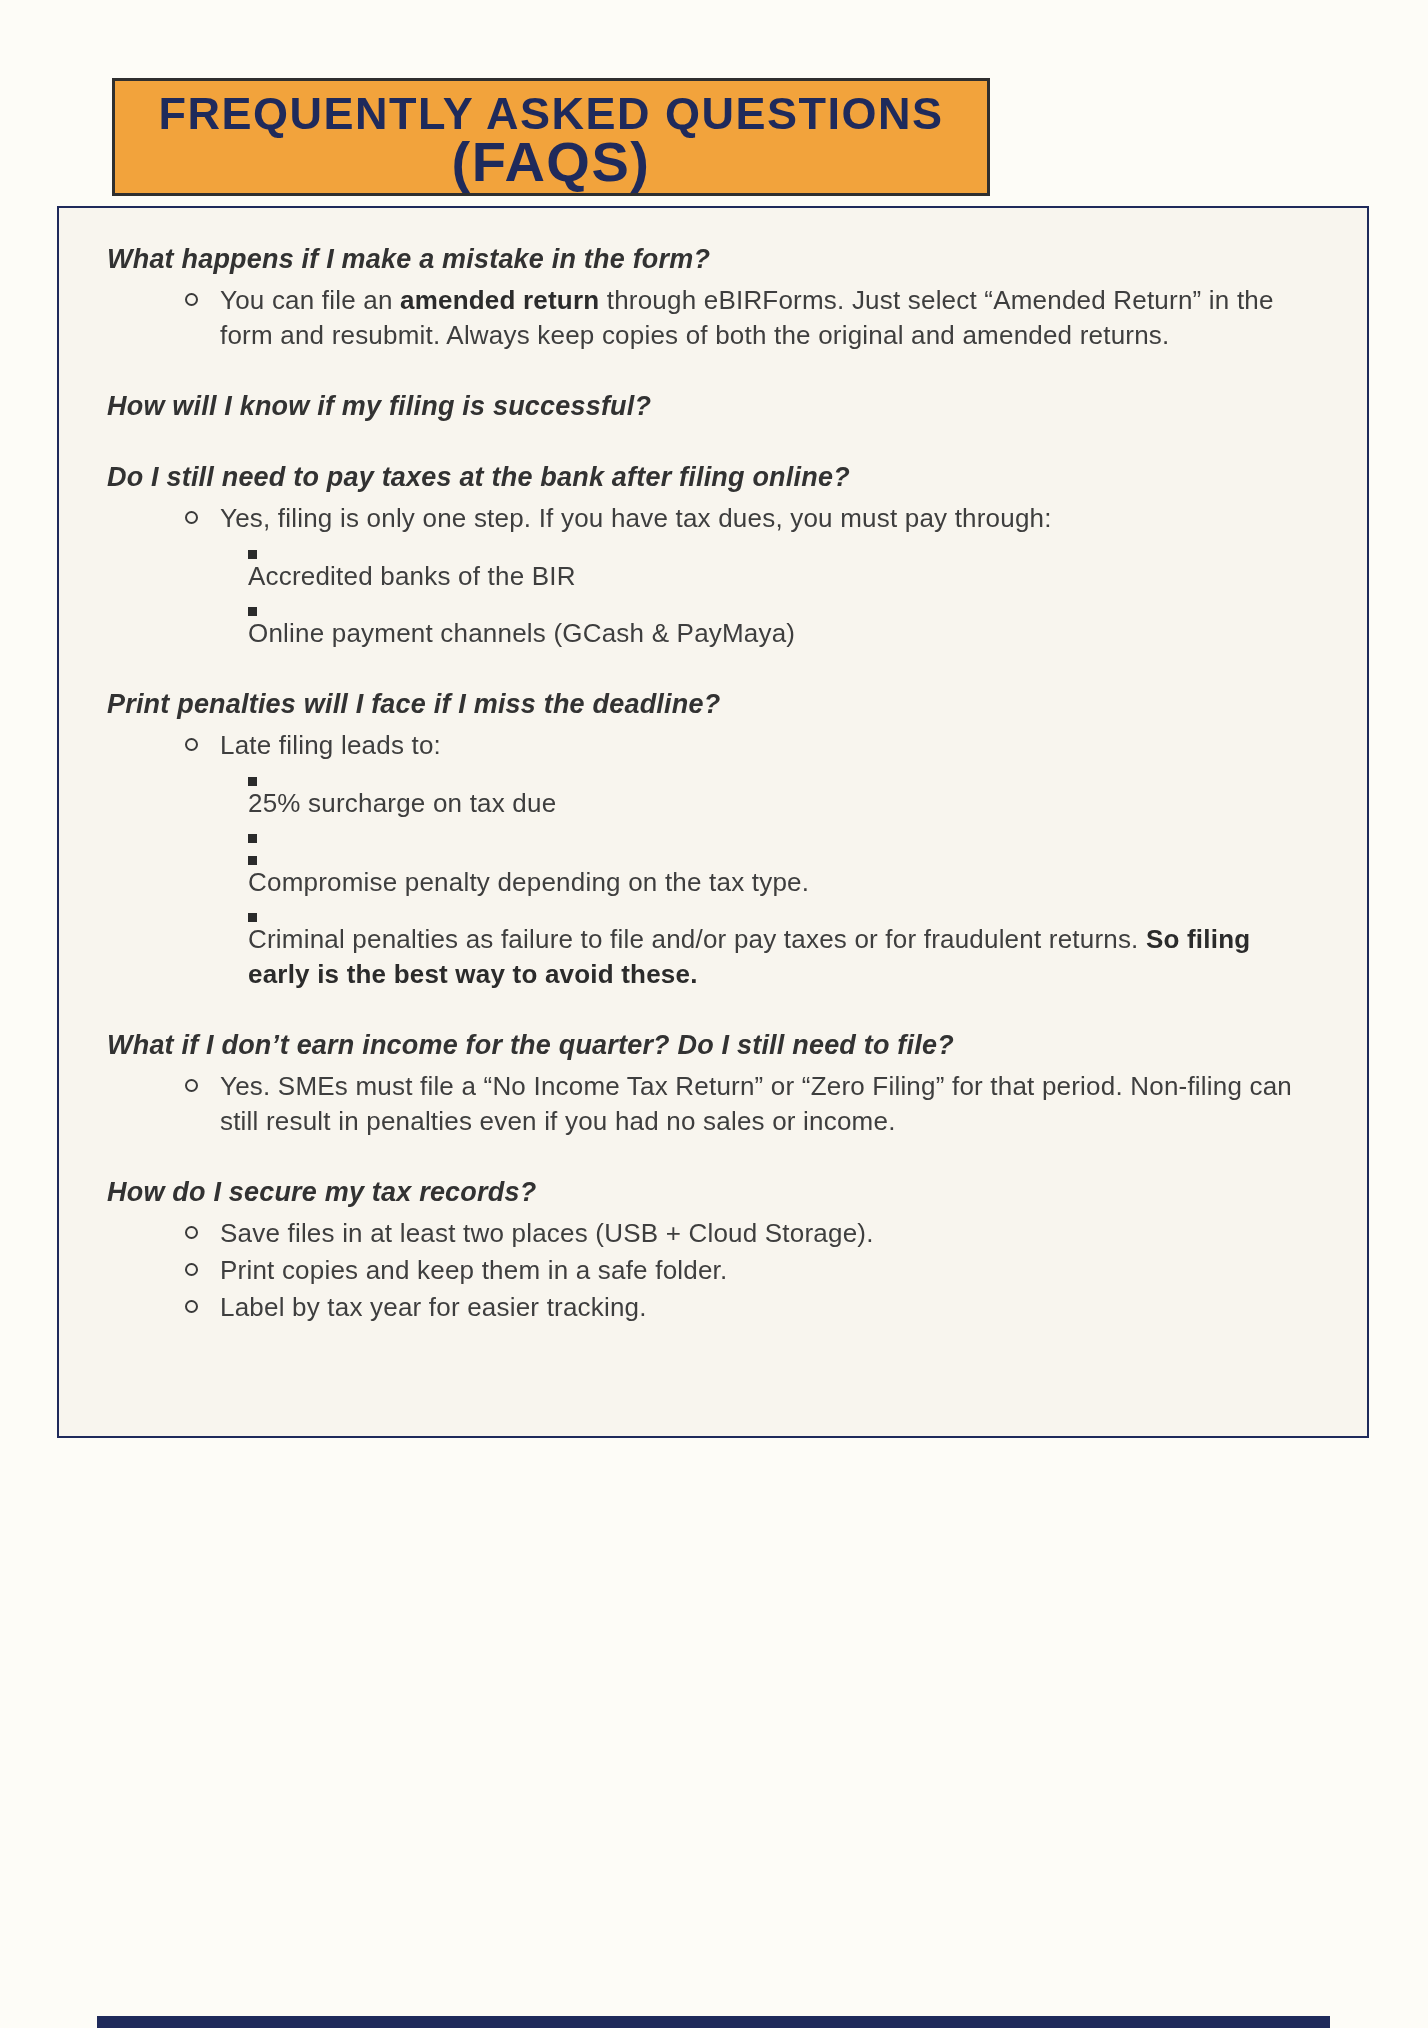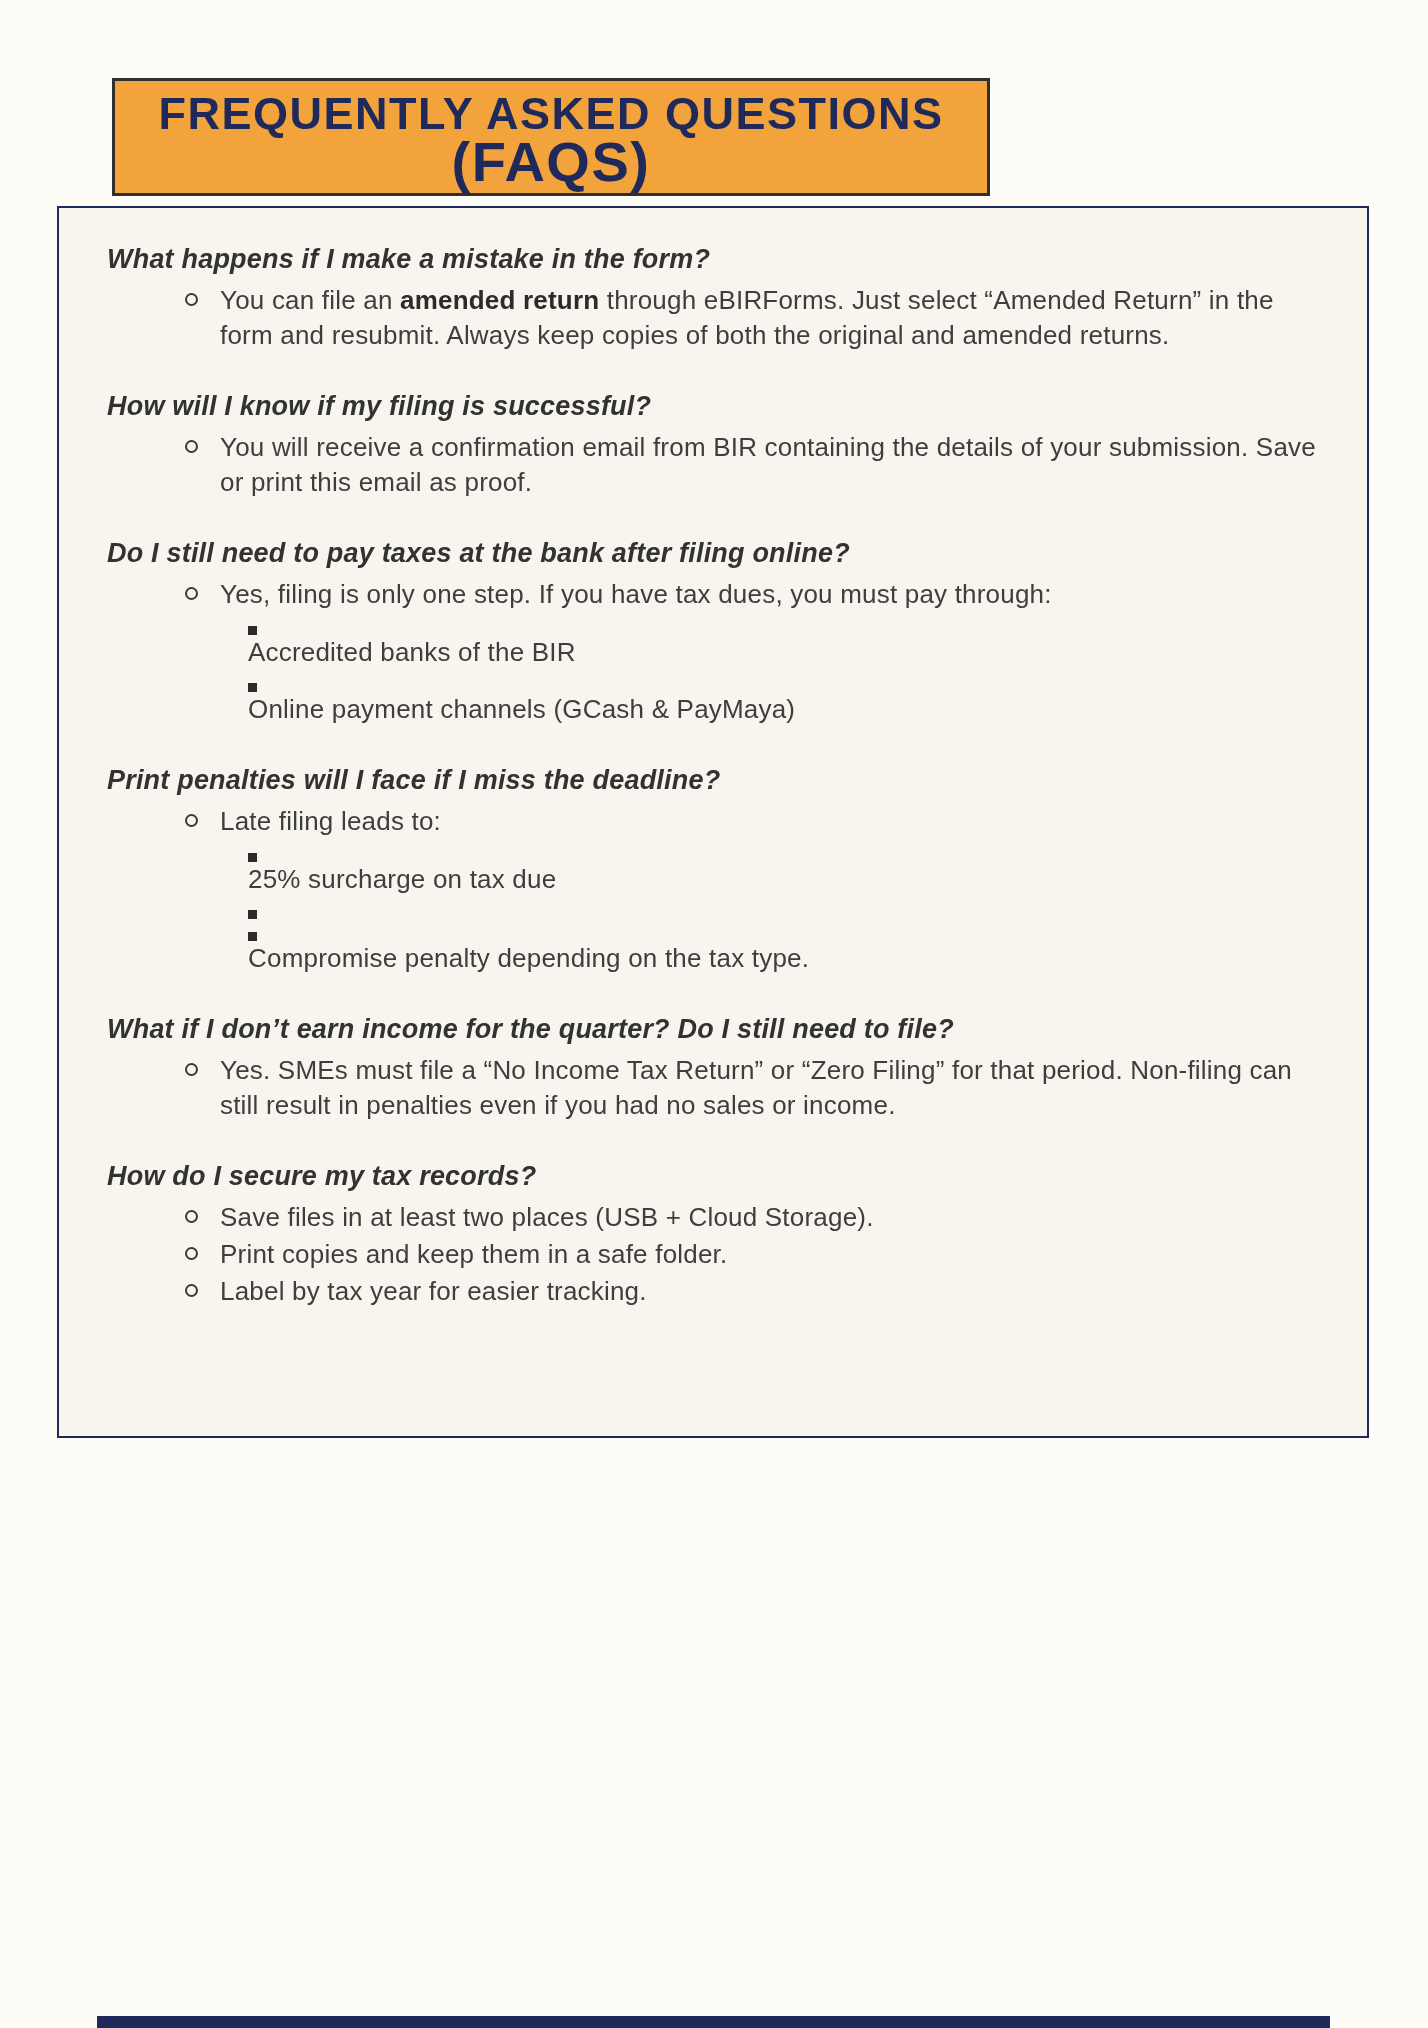--- a/index.html
+++ b/index.html
@@ -140,28 +140,20 @@
             <li class="l1-item">
               <span class="marker-circle"></span>
               <div class="bullet-body">
                 <div class="bullet-text"><span class="seg">You can file an </span><span class="seg bold">amended return</span><span class="seg"> through eBIRForms. Just select “Amended Return” in the form and resubmit. Always keep copies of both the original and amended returns.</span></div>
               </div>
             </li>
           </ul>
         </section>
         <section class="faq-block">
           <div class="faq-question">How will I know if my filing is successful?</div>
-          <ul class="l1">
-            <li class="l1-item">
-              <span class="marker-circle"></span>
-              <div class="bullet-body">
-                <div class="bullet-text"><span class="seg">You will receive a confirmation email from BIR containing the details of your submission. Save or print this email as proof.</span></div>
-              </div>
-            </li>
-          </ul>
         </section>
         <section class="faq-block">
           <div class="faq-question">Do I still need to pay taxes at the bank after filing online?</div>
           <ul class="l1">
             <li class="l1-item">
               <span class="marker-circle"></span>
               <div class="bullet-body">
                 <div class="bullet-text"><span class="seg">Yes, filing is only one step. If you have tax dues, you must pay through:</span></div>
                 <ul class="l2">
                   <li class="l2-item">
@@ -189,20 +181,24 @@
                     <span class="marker-square"></span>
                     <div class="bullet-text"><span class="seg">25% surcharge on tax due</span></div>
                   </li>
                   <li class="l2-item">
                     <span class="marker-square"></span>
                   </li>
                   <li class="l2-item">
                     <span class="marker-square"></span>
                     <div class="bullet-text"><span class="seg">Compromise penalty depending on the tax type.</span></div>
                   </li>
+                  <li class="l2-item">
+                    <span class="marker-square"></span>
+                    <div class="bullet-text"><span class="seg">Criminal penalties as failure to file and/or pay taxes or for fraudulent returns. </span><span class="seg bold">So filing early is the best way to avoid these.</span></div>
+                  </li>
                 </ul>
               </div>
             </li>
           </ul>
         </section>
         <section class="faq-block">
           <div class="faq-question">What if I don’t earn income for the quarter? Do I still need to file?</div>
           <ul class="l1">
             <li class="l1-item">
               <span class="marker-circle"></span>

